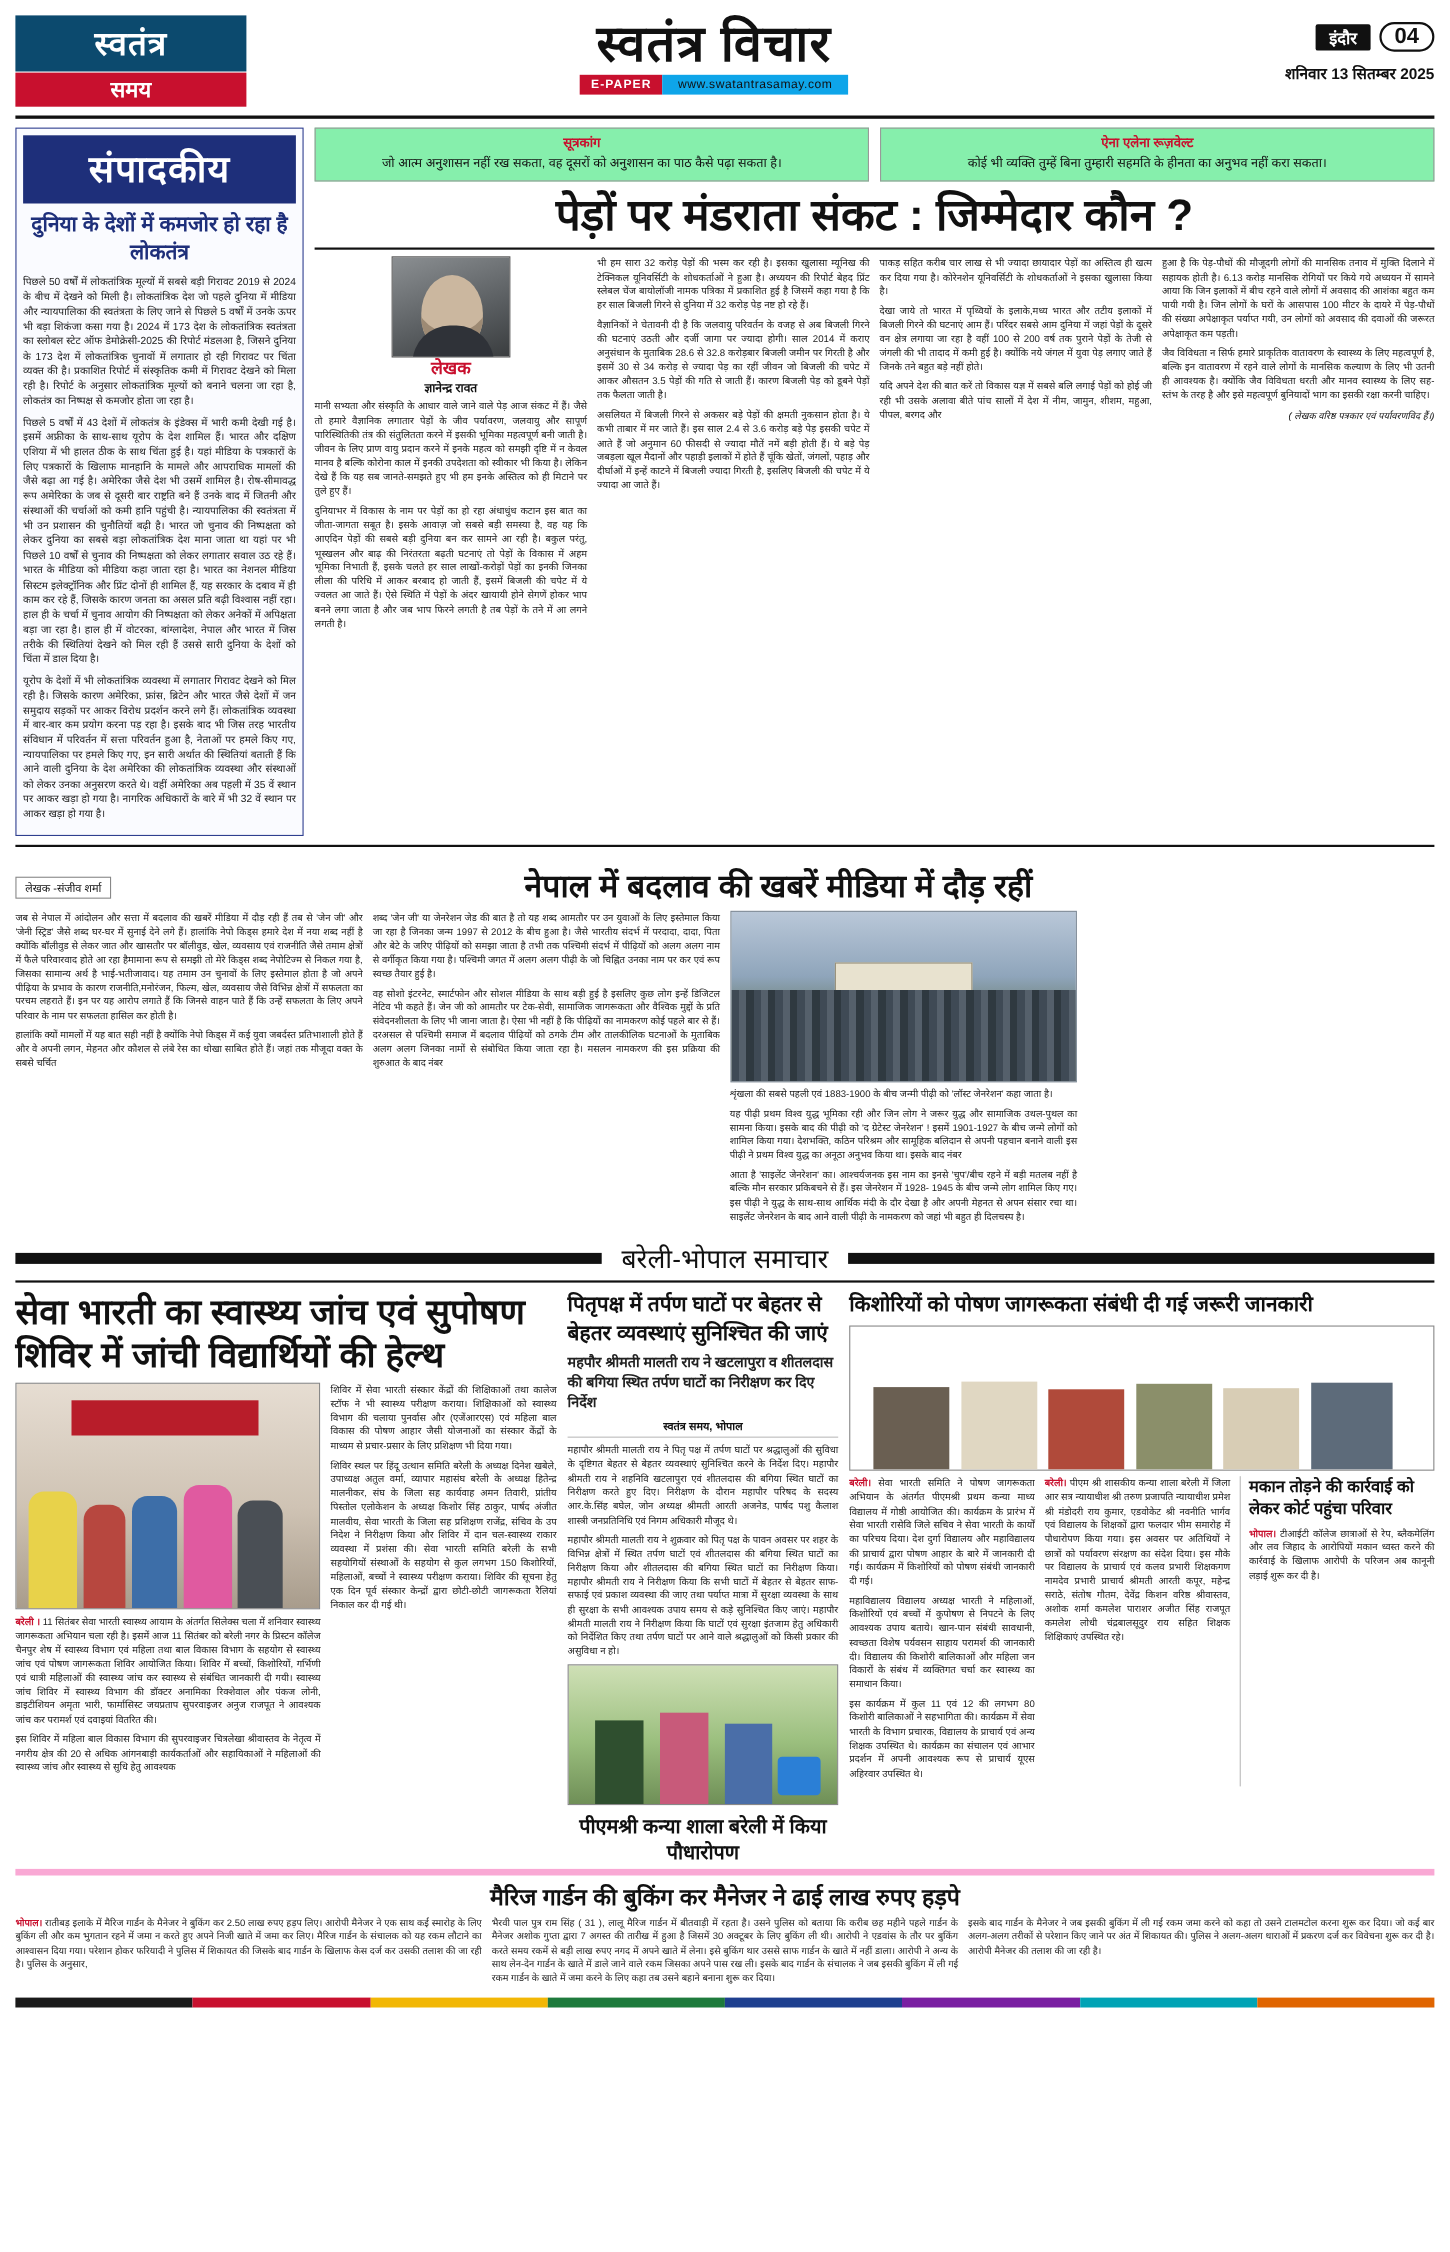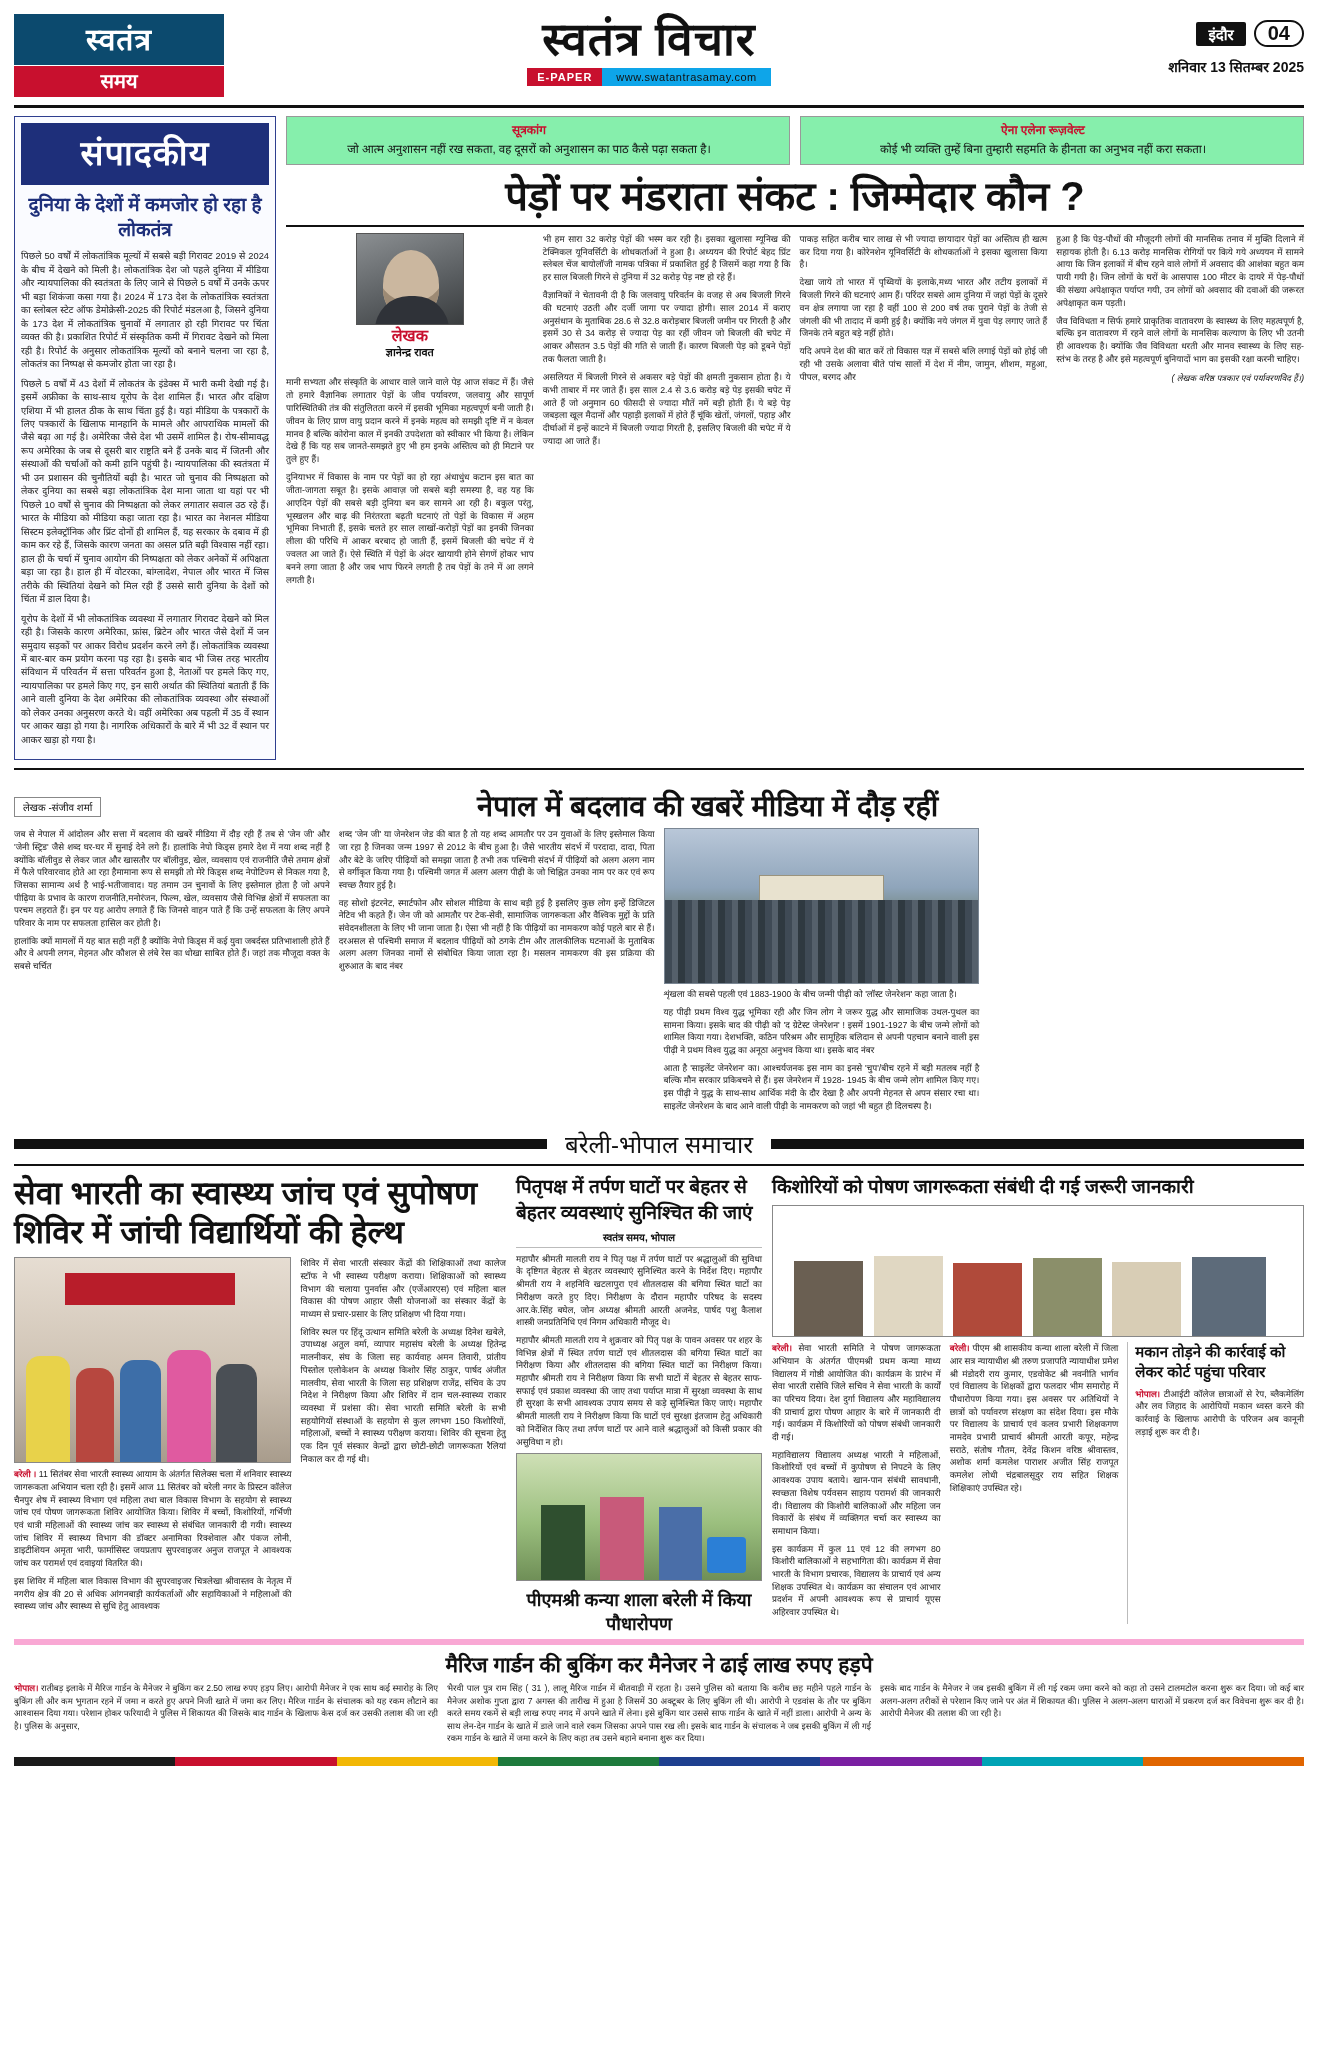--- a/index.html
+++ b/index.html
@@ -71,21 +71,21 @@
   .author-photo:after{
     content:""; position:absolute; left:26px; top:16px; width:56px; height:70px;
     border-radius:50% 50% 45% 45%; background:#cbb79f;
     box-shadow:inset 0 -26px 0 -8px #9d8a74;
   }
   .author-photo:before{
     content:""; position:absolute; left:18px; top:62px; width:74px; height:34px;
     border-radius:40px 40px 0 0; background:#2f3238; z-index:2;
   }
   .author-label { text-align:center; color:#c8102e; font-weight:bold; font-size:16px; line-height:1.1;}
-  .author-name { text-align:center; font-size:11px; font-weight:bold; margin-bottom:17px;}
+  .author-name { text-align:center; font-size:11px; font-weight:bold; margin-bottom:4px;}
   .author-credit { text-align:right; font-size:8.6px; font-style:italic; line-height:1.4; margin-top:6px;}
 
   
   .nepal-wrap { margin-top:8px; border-top:2px solid #111; padding-top:21px; }
   .nepal-headrow { display:flex; align-items:center; gap:10px; }
   .byline-box { border:1px solid #888; font-size:10px; padding:2px 8px; white-space:nowrap; }
   .nepal-head { flex:1; text-align:center; font-size:29px; font-weight:bold; line-height:1.1; }
   .nepal-body { display:flex; gap:9px; margin-top:5px; }
   .nepal-body .col { flex:1; }
   .nepal-body p { font-size:8.7px; line-height:1.46; text-align:justify; margin:0 0 5px 0; color:#222;}
@@ -297,20 +297,21 @@
         </div>
         <div class="col">
           <p>शिविर में सेवा भारती संस्कार केंद्रों की शिक्षिकाओं तथा कालेज स्टॉफ ने भी स्वास्थ्य परीक्षण कराया। शिक्षिकाओं को स्वास्थ्य विभाग की चलाया पुनर्वास और (एजेंआरएस) एवं महिला बाल विकास की पोषण आहार जैसी योजनाओं का संस्कार केंद्रों के माध्यम से प्रचार-प्रसार के लिए प्रशिक्षण भी दिया गया।</p>
           <p>शिविर स्थल पर हिंदू उत्थान समिति बरेली के अध्यक्ष दिनेश खबेले, उपाध्यक्ष अतुल वर्मा, व्यापार महासंघ बरेली के अध्यक्ष हितेन्द्र मालनीकर, संघ के जिला सह कार्यवाह अमन तिवारी, प्रांतीय पिस्तोल एलोकेशन के अध्यक्ष किशोर सिंह ठाकुर, पार्षद अंजीत मालवीय, सेवा भारती के जिला सह प्रशिक्षण राजेंद्र, संचिव के उप निदेश ने निरीक्षण किया और शिविर में दान चल-स्वास्थ्य राकार व्यवस्था में प्रशंसा की। सेवा भारती समिति बरेली के सभी सहयोगियों संस्थाओं के सहयोग से कुल लगभग 150 किशोरियों, महिलाओं, बच्चों ने स्वास्थ्य परीक्षण कराया। शिविर की सूचना हेतु एक दिन पूर्व संस्कार केन्द्रों द्वारा छोटी-छोटी जागरूकता रैलियां निकाल कर दी गई थी।</p>
         </div>
       </div>
     </div>
 
     <div class="b-mid">
       <div class="b-mid-head">पितृपक्ष में तर्पण घाटों पर बेहतर से बेहतर व्यवस्थाएं सुनिश्चित की जाएं</div>
+      <div class="b-mid-sub">महपौर श्रीमती मालती राय ने खटलापुरा व शीतलदास की बगिया स्थित तर्पण घाटों का निरीक्षण कर दिए निर्देश</div>
       <div class="source-line">स्वतंत्र समय, भोपाल</div>
       <p>महापौर श्रीमती मालती राय ने पितृ पक्ष में तर्पण घाटों पर श्रद्धालुओं की सुविधा के दृष्टिगत बेहतर से बेहतर व्यवस्थाएं सुनिश्चित करने के निर्देश दिए। महापौर श्रीमती राय ने शहनिवि खटलापुरा एवं शीतलदास की बगिया स्थित घाटों का निरीक्षण करते हुए दिए। निरीक्षण के दौरान महापौर परिषद के सदस्य आर.के.सिंह बघेल, जोन अध्यक्ष श्रीमती आरती अजनेड, पार्षद पशु कैलाश शास्त्री जनप्रतिनिधि एवं निगम अधिकारी मौजूद थे।</p>
       <p>महापौर श्रीमती मालती राय ने शुक्रवार को पितृ पक्ष के पावन अवसर पर शहर के विभिन्न क्षेत्रों में स्थित तर्पण घाटों एवं शीतलदास की बगिया स्थित घाटों का निरीक्षण किया और शीतलदास की बगिया स्थित घाटों का निरीक्षण किया। महापौर श्रीमती राय ने निरीक्षण किया कि सभी घाटों में बेहतर से बेहतर साफ-सफाई एवं प्रकाश व्यवस्था की जाए तथा पर्याप्त मात्रा में सुरक्षा व्यवस्था के साथ ही सुरक्षा के सभी आवश्यक उपाय समय से कड़े सुनिश्चित किए जाएं। महापौर श्रीमती मालती राय ने निरीक्षण किया कि घाटों एवं सुरक्षा इंतजाम हेतु अधिकारी को निर्देशित किए तथा तर्पण घाटों पर आने वाले श्रद्धालुओं को किसी प्रकार की असुविधा न हो।</p>
 
       <div class="photo-plant">
         <div style="position:absolute;left:10%;bottom:0;width:18%;height:60%;background:#2f4f2f;"></div>
         <div style="position:absolute;left:34%;bottom:0;width:18%;height:66%;background:#c85a7a;"></div>
         <div style="position:absolute;left:58%;bottom:0;width:18%;height:58%;background:#4a6ea8;"></div>
         <div style="position:absolute;left:78%;bottom:6%;width:16%;height:28%;background:#2b7fd6;border-radius:4px;"></div>
       </div>

